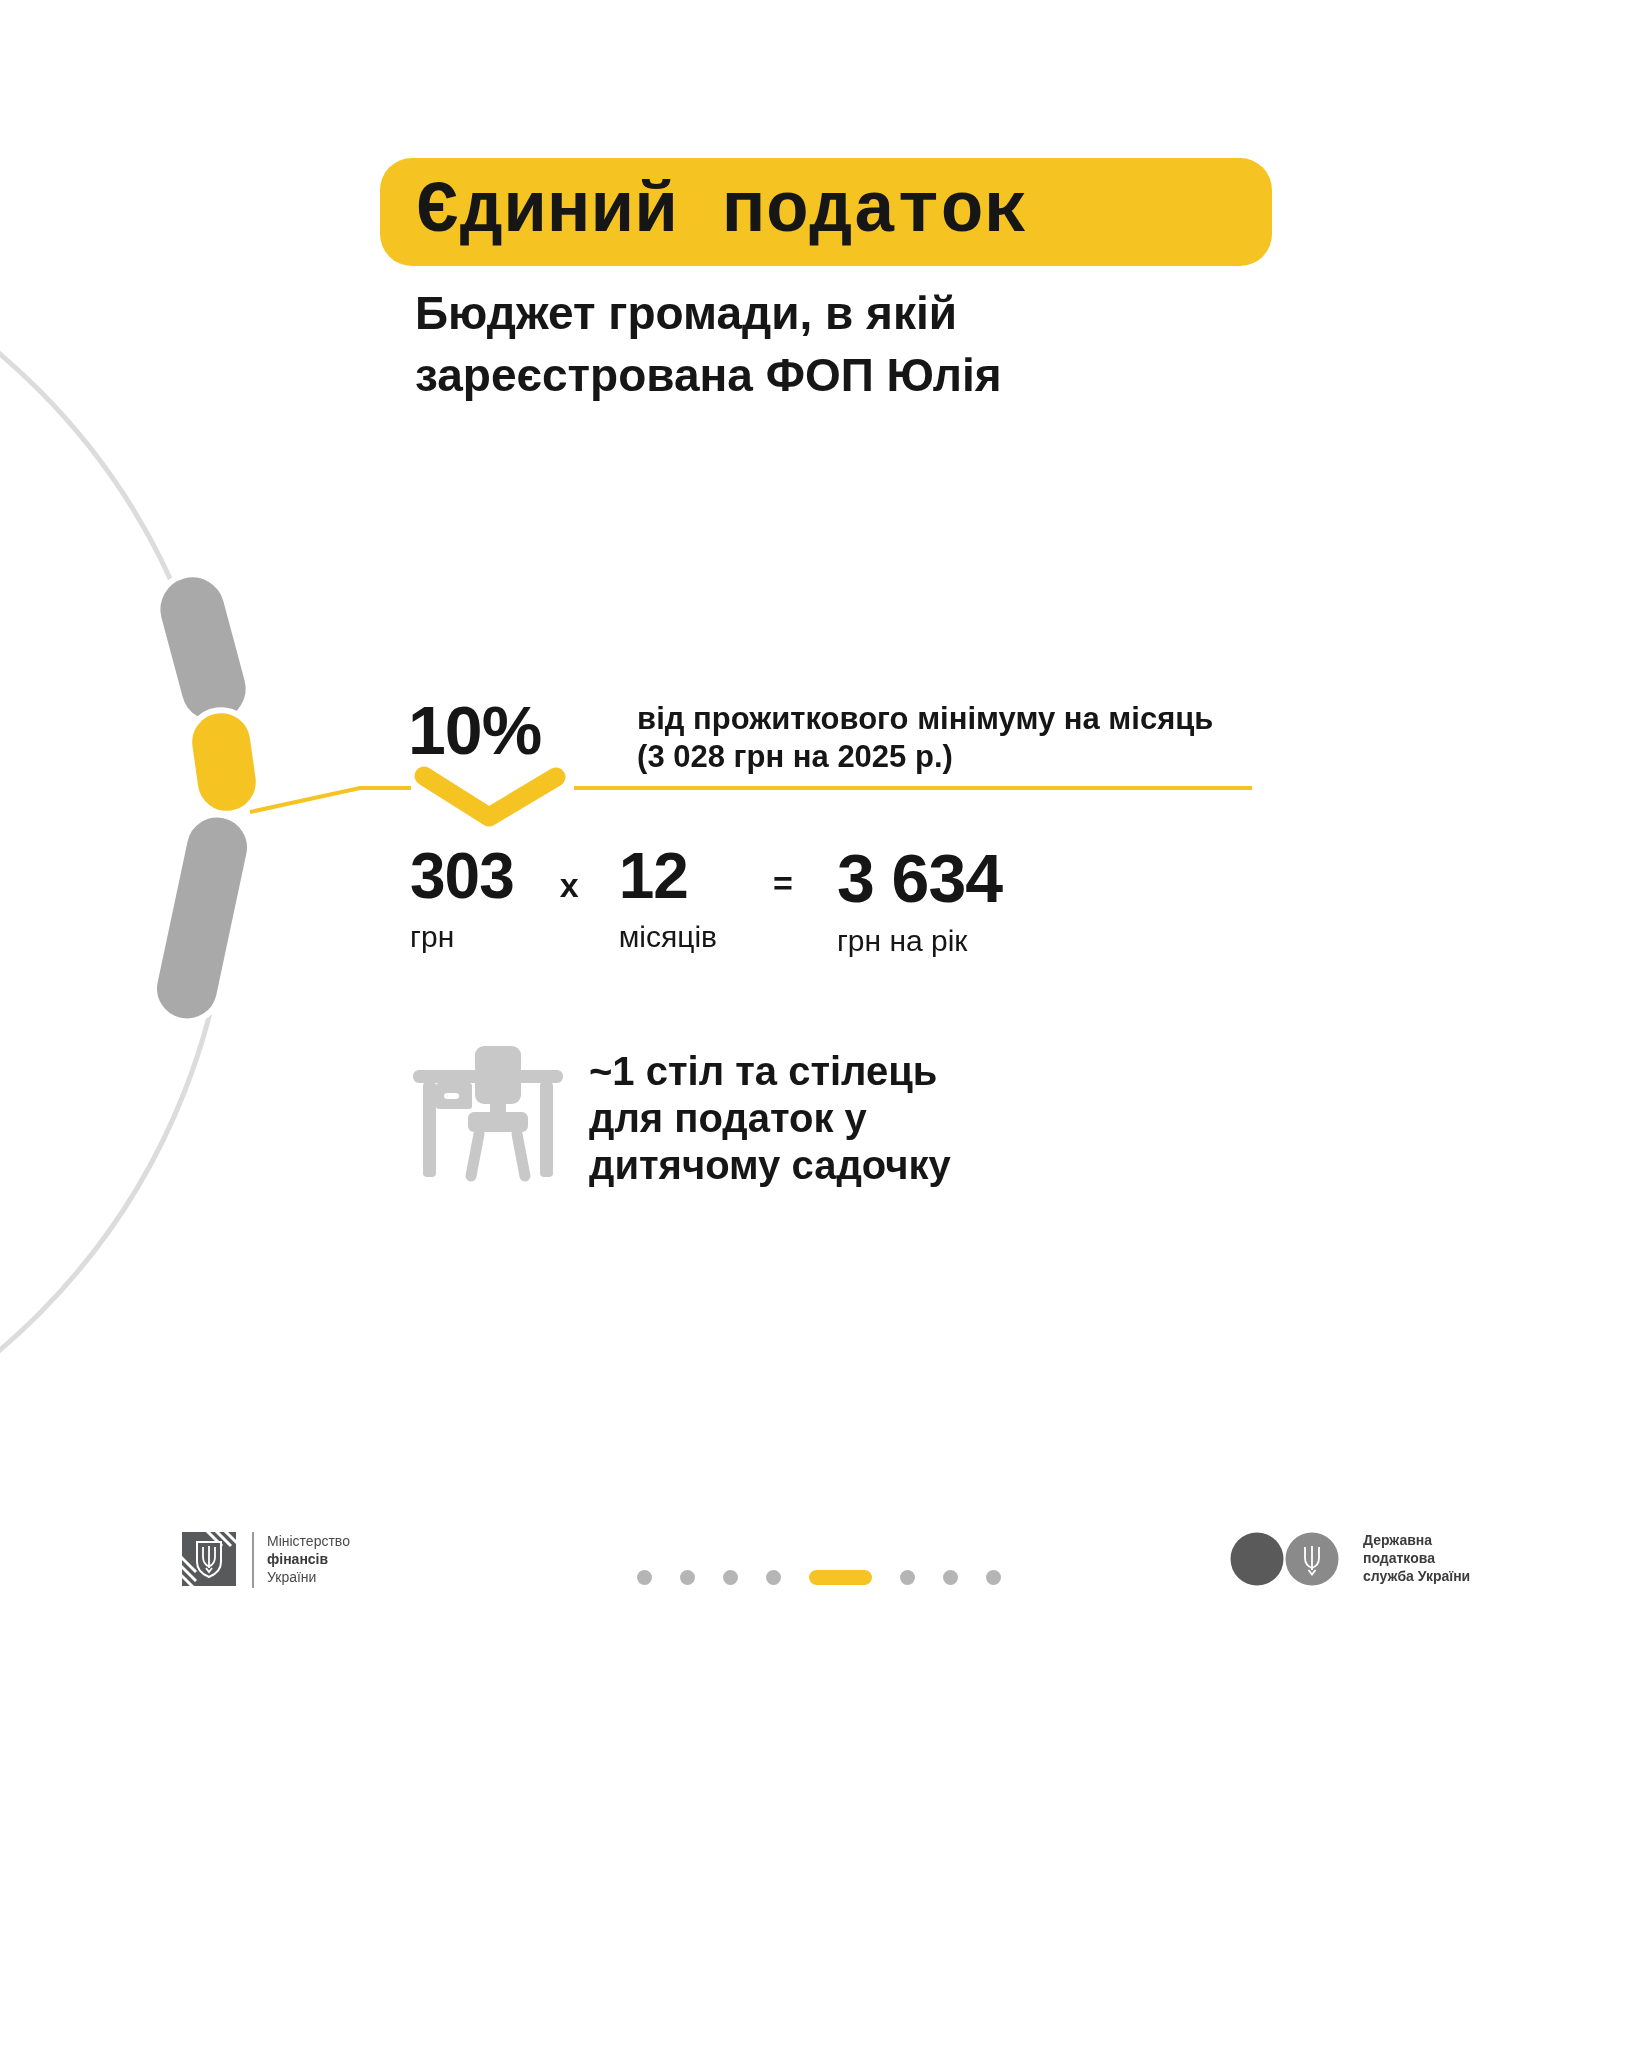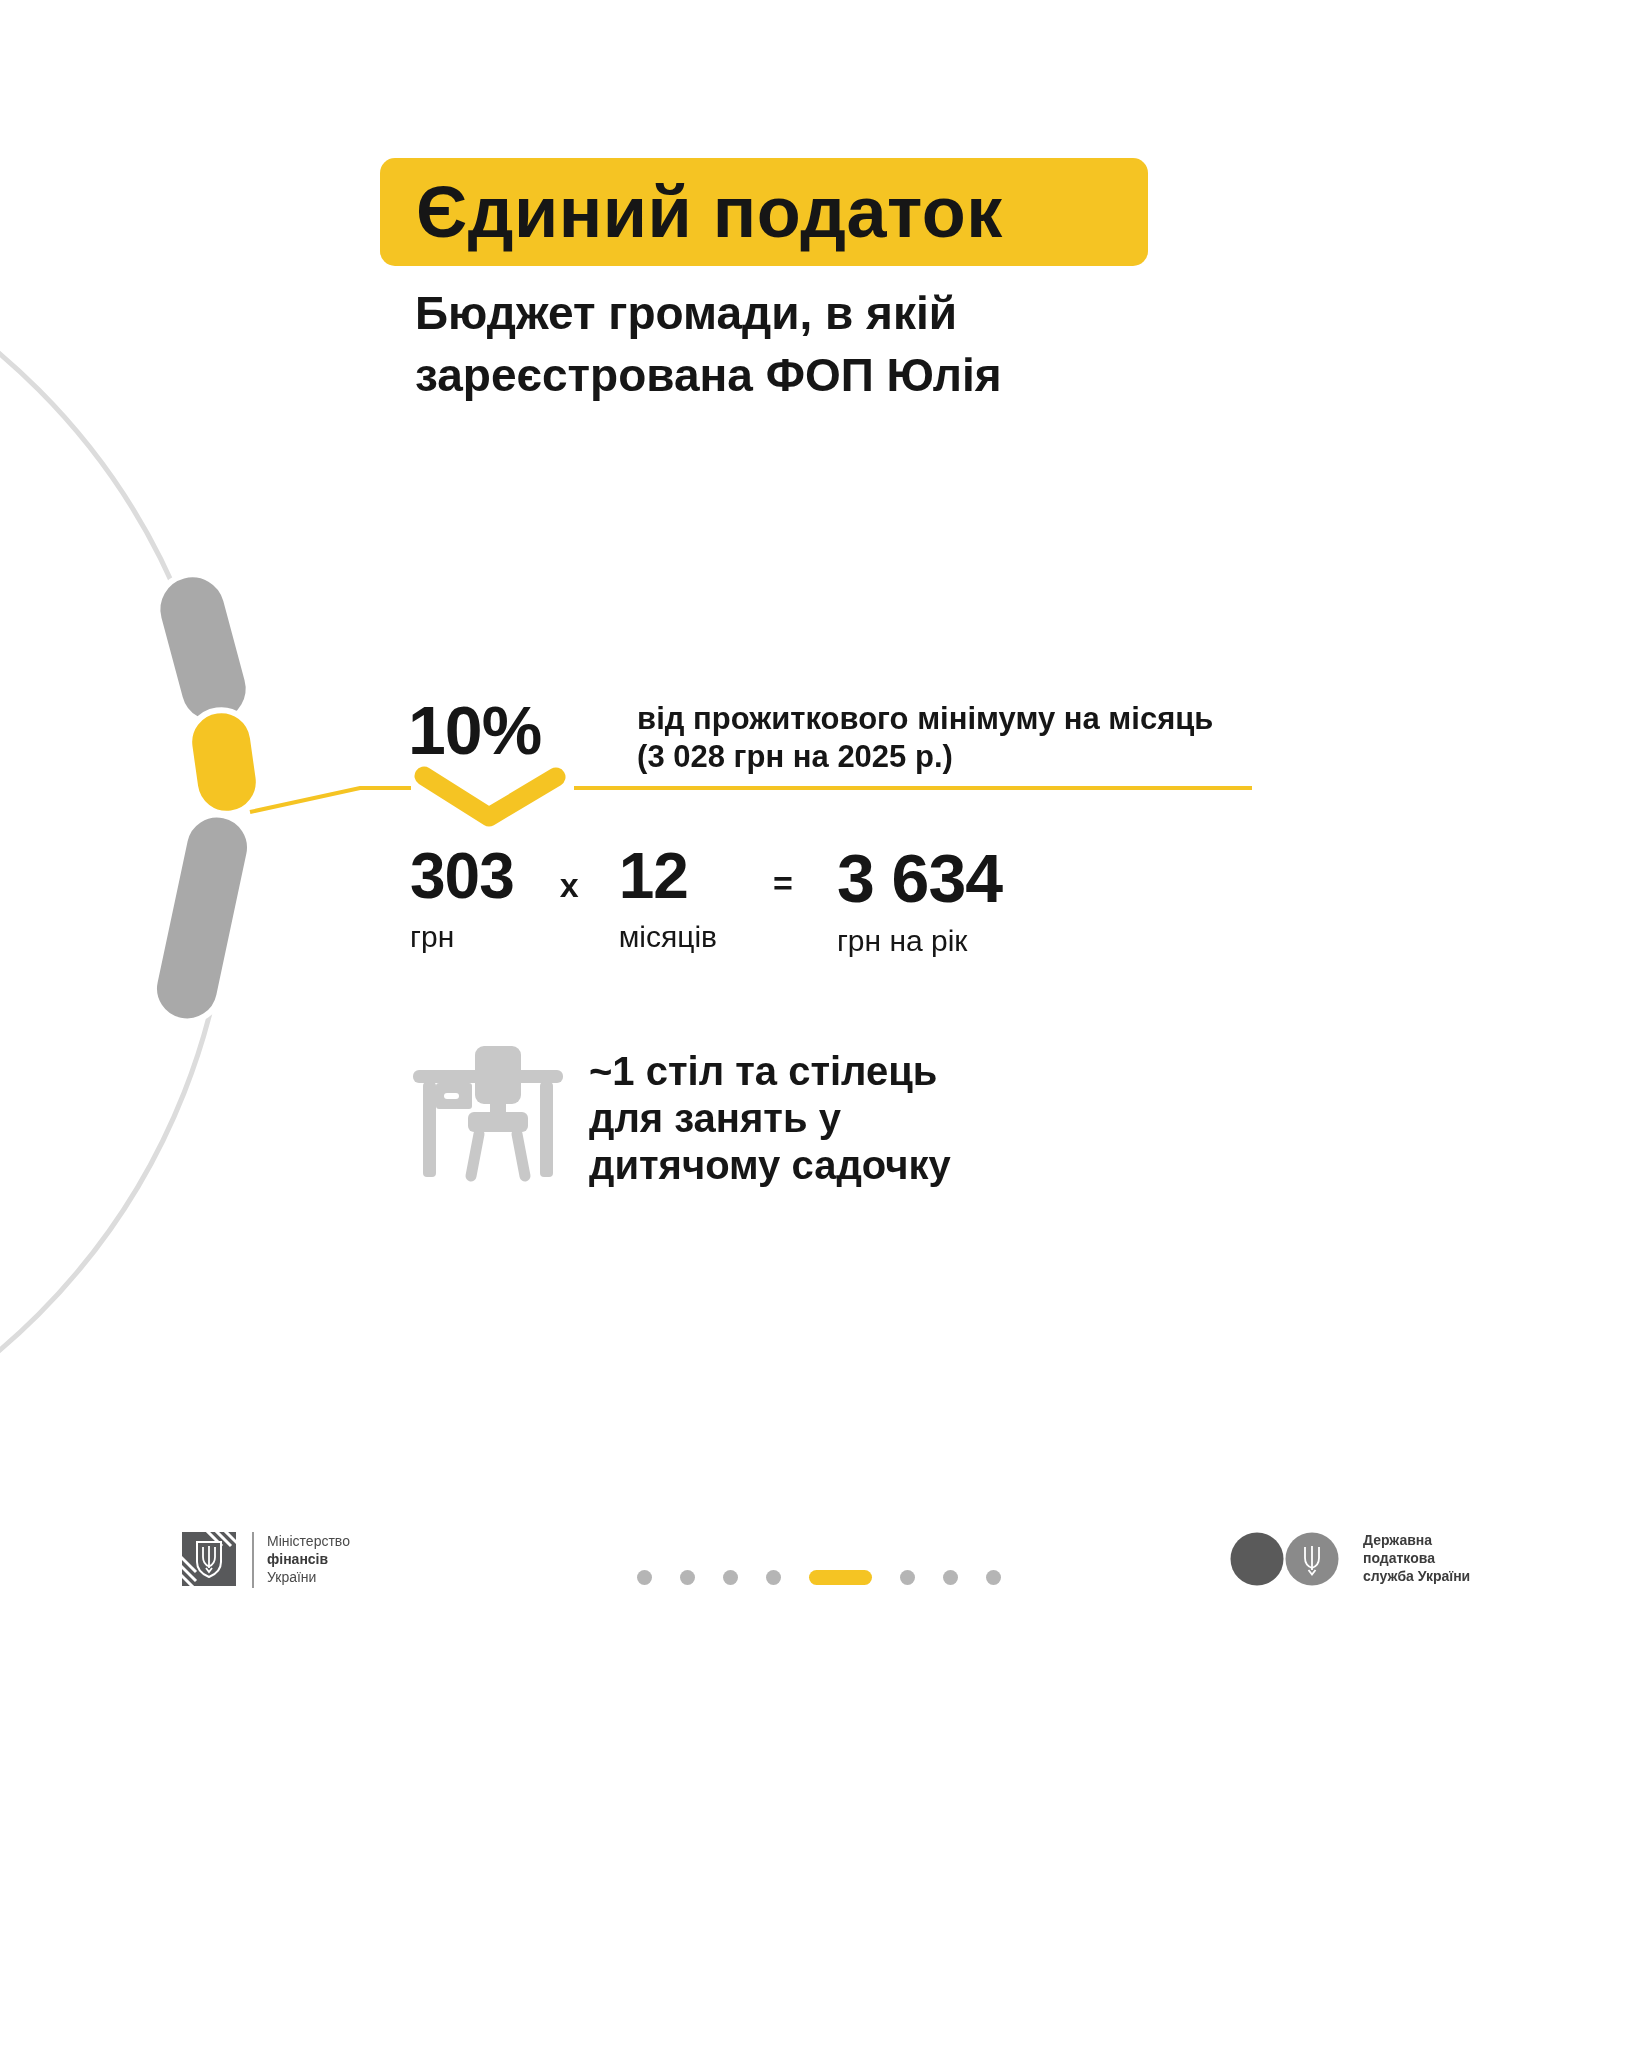--- a/index.html
+++ b/index.html
@@ -19,23 +19,23 @@
     position:relative;width:1638px;height:2048px;background:#fff;overflow:hidden;
     font-family:"Liberation Sans","DejaVu Sans",sans-serif;color:var(--text-dark);
   }
   .bg-svg{position:absolute;left:0;top:0;width:1638px;height:2048px;z-index:0;}
   .bg-svg .arc{stroke:var(--arc-gray);}
   .bg-svg .pill-g{fill:var(--pill-gray);stroke:#fff;stroke-width:6;}
   .bg-svg .pill-y{fill:var(--accent-yellow);stroke:#fff;stroke-width:6;}
   .bg-svg .yline{stroke:var(--accent-yellow);fill:none;}
 
   .header-badge{
-    position:absolute;left:380px;top:158px;width:768px;height:108px;
-    background:var(--accent-yellow);border-radius:15px;
-    display:flex;align-items:center;box-sizing:border-box;padding-left:36px;z-index:2;
+    position:absolute;left:380px;top:158px;width:892px;height:108px;
+    background:var(--accent-yellow);border-radius:32px;
+    display:flex;align-items:center;box-sizing:border-box;padding-left:36px;z-index:2;font-family:Liberation Mono, monospace;
   }
   .title{font-size:72px;font-weight:800;letter-spacing:.5px;white-space:nowrap;}
 
   .subtitle{position:absolute;left:415px;top:282px;font-size:46px;font-weight:700;line-height:62px;z-index:2;}
 
   .rate{position:absolute;left:408px;top:696px;display:flex;align-items:flex-start;z-index:2;gap:12px;}
   .rate-percent{font-size:68px;font-weight:800;line-height:1;letter-spacing:-1px;}
   .rate-desc{margin-left:84px;margin-top:4px;font-size:31px;font-weight:700;line-height:38px;white-space:nowrap;}
 
   .equation{position:absolute;left:410px;top:844px;display:flex;align-items:flex-start;z-index:2;}
@@ -123,21 +123,21 @@
         <rect x="31" y="47" width="15" height="6" rx="3" fill="#fff"></rect>
         <rect x="55" y="66" width="60" height="20" rx="6"></rect>
       </g>
       <g stroke="var(--icon-gray)" stroke-width="11" stroke-linecap="round">
         <line x1="66" y1="88" x2="58" y2="130"></line>
         <line x1="104" y1="88" x2="112" y2="130"></line>
       </g>
     </svg>
     <div class="comp-text">
       <div>~1 стіл та стілець</div>
-      <div>для занять у</div>
+      <div>для податок у</div>
       <div>дитячому садочку</div>
     </div>
   </div>
 
   <div class="footer">
 
     <div class="minfin">
       <svg width="54" height="54" viewBox="0 0 54 54" aria-hidden="true">
         <rect width="54" height="54" fill="var(--logo-dark)"></rect>
         <g stroke="#fff" stroke-width="3">

